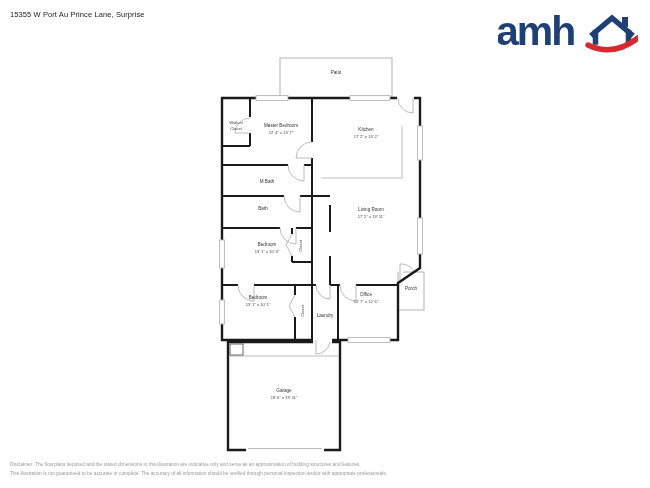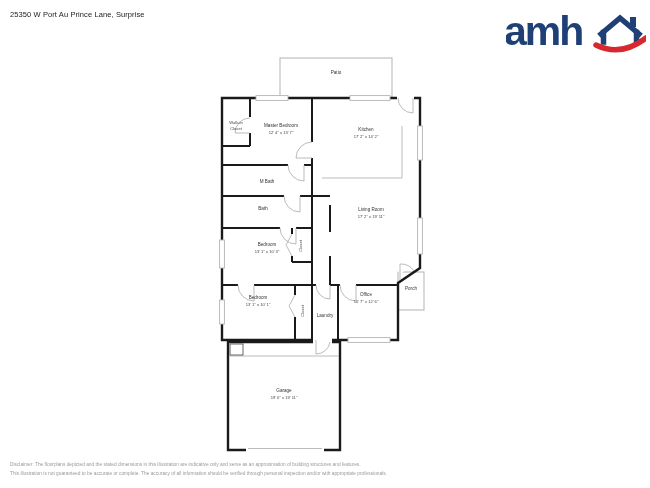--- a/index.html
+++ b/index.html
@@ -4,34 +4,34 @@
 <style>
   html,body{margin:0;padding:0;}
   body{
     width:650px;height:488px;position:relative;background:#ffffff;
     font-family:"Liberation Sans",sans-serif;overflow:hidden;
   }
   .address{
     position:absolute;left:10px;top:10px;font-size:7.5px;color:#222;
     letter-spacing:.1px;
   }
-  .logo{position:absolute;top:11px;right:4px;width:140px;height:44px;}
+  .logo{position:absolute;top:11px;right:12px;width:140px;height:44px;}
   .plan-svg{position:absolute;left:0;top:0;}
   .txt{text-anchor:middle;font-family:"Liberation Sans",sans-serif;}
   .rname{font-size:4.6px;fill:#333;}
   .rdim{font-size:4.1px;fill:#444;}
   .footer{
     position:absolute;left:10px;top:460px;font-size:4.8px;color:#9a9a9a;
     line-height:1.9;white-space:nowrap;
   }
 </style>
 </head>
 <body>
 
-<div class="address">25350 W Port Au Prince Lane, Surprise</div>
+<div class="address">15355 W Port Au Prince Lane, Surprise</div>
 
 <div class="logo">
   <svg width="140" height="44" viewBox="0 0 140 44">
     <text x="-2" y="34" font-size="41" font-weight="bold" letter-spacing="-2" font-family="Liberation Sans, sans-serif" fill="#1e4075">amh</text>
     <g fill="none" stroke-linecap="square">
       <path d="M95,23 L114,7 L133,23" stroke-width="5.5" stroke="#1e4075"></path>
       <path d="M97.5,21.5 V31 M130.5,21.5 V31" stroke-width="5.5" stroke="#1e4075"></path>
       <rect x="124" y="6" width="6" height="10" stroke="none" fill="#1e4075"></rect>
     </g>
     <path d="M90,34 C106,42 123,40 140,27" stroke-width="5.5" fill="none" stroke-linecap="round" stroke="#d7282f"></path>

